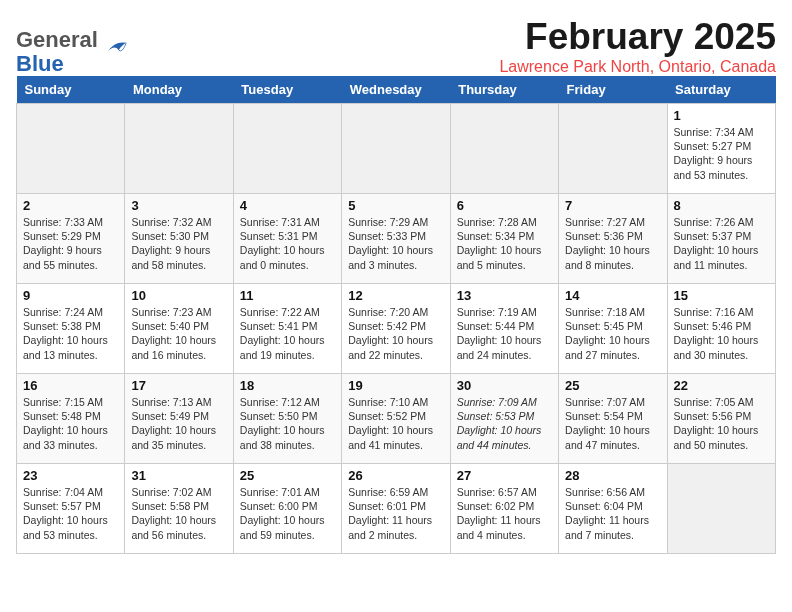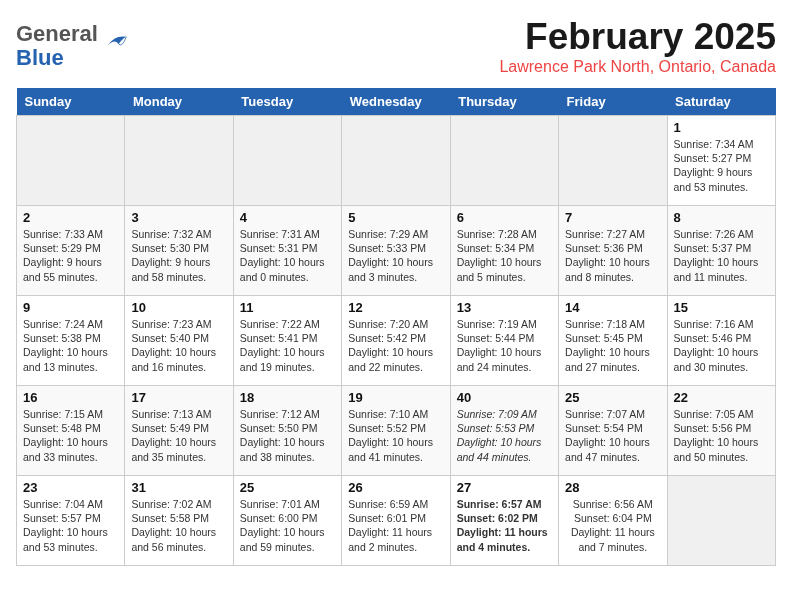--- a/index.html
+++ b/index.html
@@ -6,22 +6,22 @@
     body {
       font-family: Arial, sans-serif;
       background: #fff;
       width: 792px;
       min-height: 612px;
       padding: 16px;
     }
     .header-area {
       display: flex;
       justify-content: space-between;
-      align-items: center;
-      margin-bottom: 12px;
+      align-items: flex-end;
+      margin-bottom: 0;
     }
     .logo {
       display: flex;
       flex-direction: column;
       align-items: flex-start;
     }
     .logo-text {
       font-size: 22px;
       font-weight: bold;
       color: #1a1a1a;
@@ -238,21 +238,21 @@
 Sunset: 5:50 PM
 Daylight: 10 hours and 38 minutes.</div>
         </td>
         <td>
           <span class="day-number">19</span>
           <div class="day-info" style="white-space: pre-line;">Sunrise: 7:10 AM
 Sunset: 5:52 PM
 Daylight: 10 hours and 41 minutes.</div>
         </td>
         <td>
-          <span class="day-number">40</span>
+          <span class="day-number">30</span>
           <div class="day-info" style="white-space: pre-line; font-style: italic;">Sunrise: 7:09 AM
 Sunset: 5:53 PM
 Daylight: 10 hours and 44 minutes.</div>
         </td>
         <td>
           <span class="day-number">25</span>
           <div class="day-info" style="white-space: pre-line;">Sunrise: 7:07 AM
 Sunset: 5:54 PM
 Daylight: 10 hours and 47 minutes.</div>
         </td>
@@ -283,26 +283,26 @@
 Daylight: 10 hours and 59 minutes.</div>
         </td>
         <td>
           <span class="day-number">26</span>
           <div class="day-info" style="white-space: pre-line;">Sunrise: 6:59 AM
 Sunset: 6:01 PM
 Daylight: 11 hours and 2 minutes.</div>
         </td>
         <td>
           <span class="day-number">27</span>
-          <div class="day-info" style="white-space: pre-line; font-weight: bold;">Sunrise: 6:57 AM
+          <div class="day-info" style="white-space: pre-line;">Sunrise: 6:57 AM
 Sunset: 6:02 PM
 Daylight: 11 hours and 4 minutes.</div>
         </td>
         <td>
           <span class="day-number">28</span>
-          <div class="day-info" style="white-space: pre-line; text-align: center;">Sunrise: 6:56 AM
+          <div class="day-info" style="white-space: pre-line;">Sunrise: 6:56 AM
 Sunset: 6:04 PM
 Daylight: 11 hours and 7 minutes.</div>
         </td>
         <td class="empty-cell"></td>
       </tr>
     </tbody>
 </table>
 
 </body></html>

